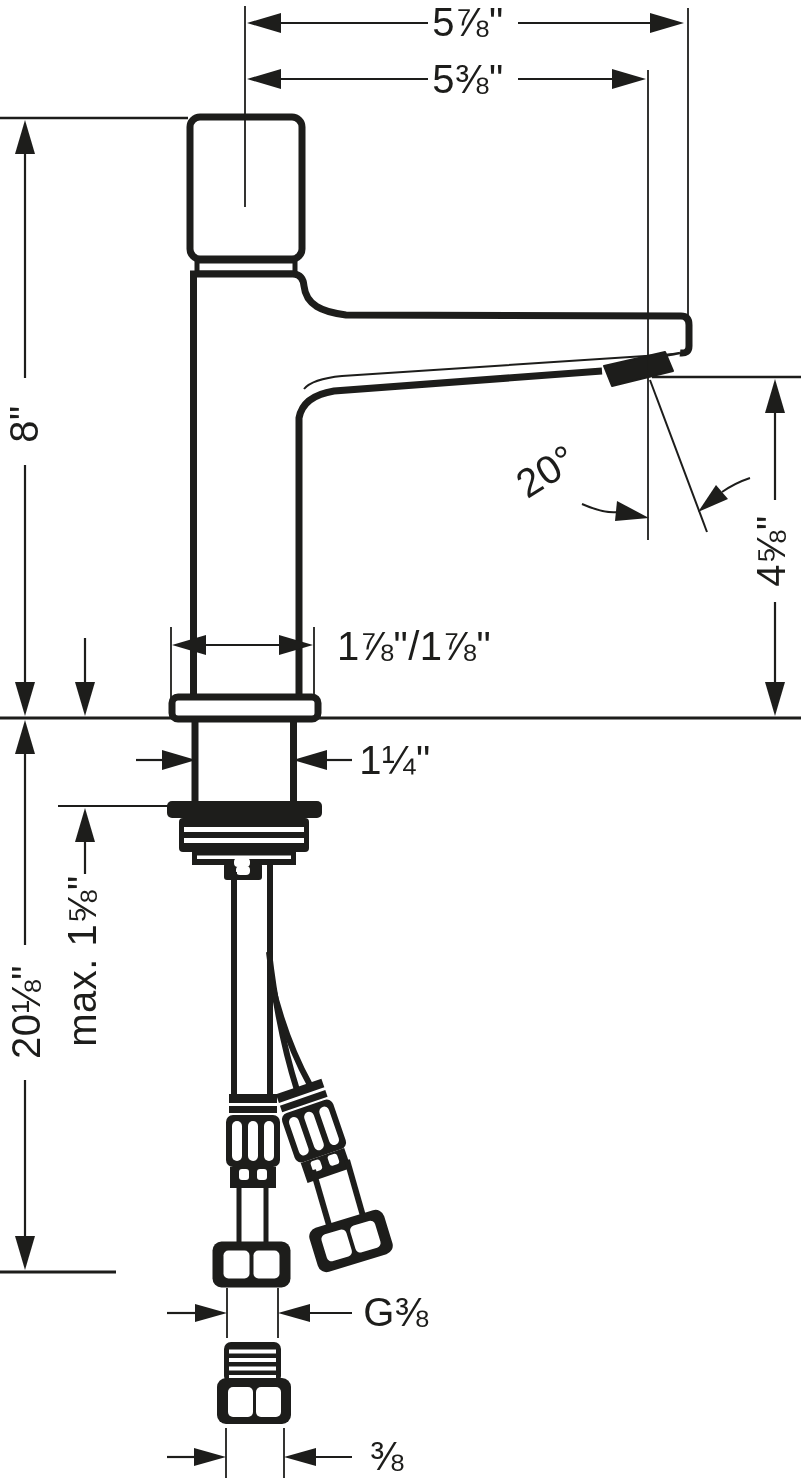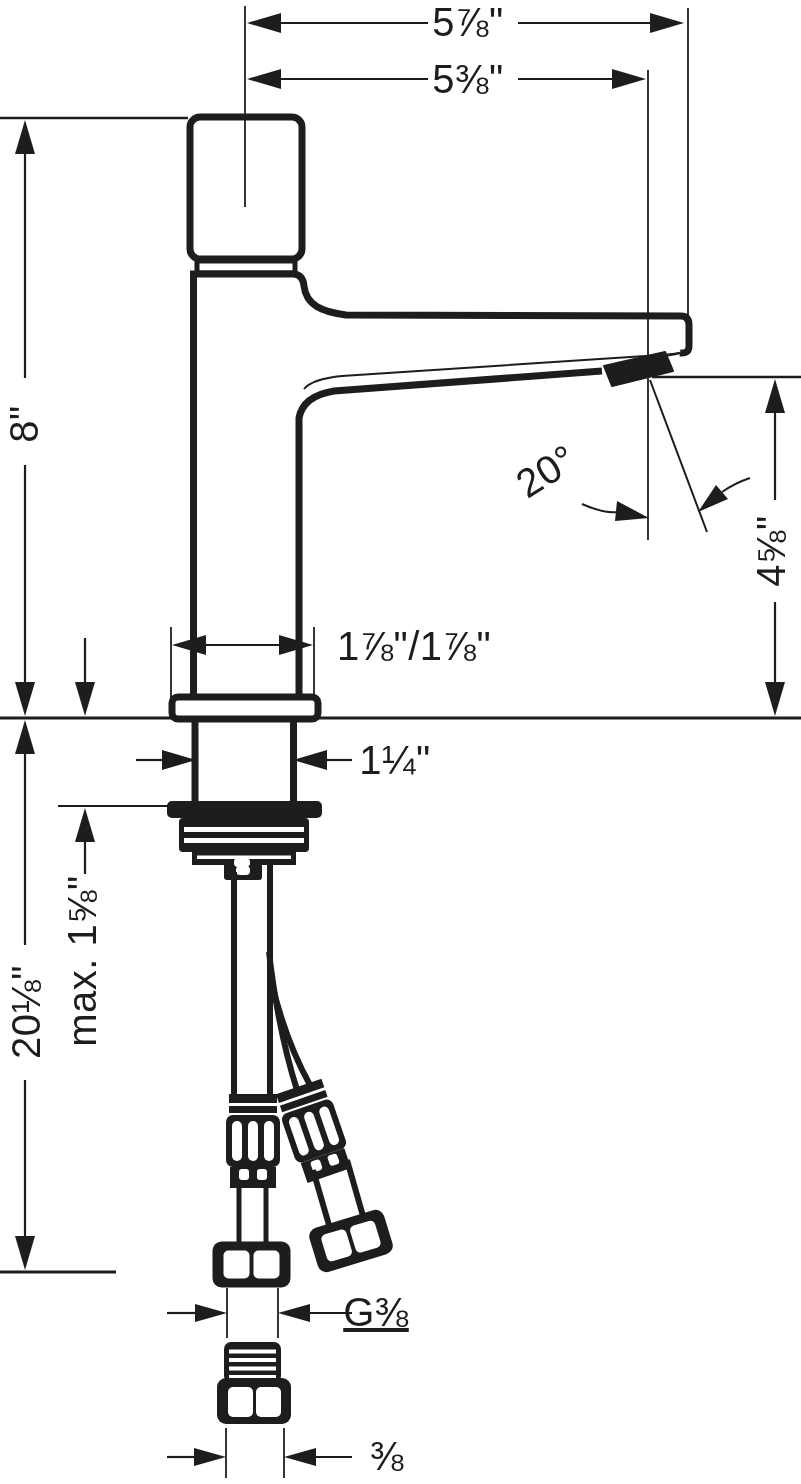--- a/index.html
+++ b/index.html
@@ -207,16 +207,16 @@
 
   <div class="dim-label" style="left:468px; top:22px;">5⅞"</div>
   <div class="dim-label" style="left:468px; top:79px;">5⅜"</div>
   <div class="dim-label rot-90" style="left:24px;  top:424px;">8"</div>
   <div class="dim-label rot-20" style="left:546px; top:471px;">20°</div>
   <div class="dim-label rot-90" style="left:771px; top:551px;">4⅝"</div>
   <div class="dim-label" style="left:414px; top:646px;">1⅞"/1⅞"</div>
   <div class="dim-label" style="left:395px; top:760px;">1¼"</div>
   <div class="dim-label rot-90" style="left:82px;  top:961px;">max. 1⅝"</div>
   <div class="dim-label rot-90" style="left:26px;  top:1012px;">20⅛"</div>
-  <div class="dim-label" style="left:376px; top:1312px;text-decoration:underline;">G⅜</div>
+  <div class="dim-label" style="left:396px; top:1312px;">G⅜</div>
   <div class="dim-label" style="left:387px; top:1456px;">⅜</div>
 
 </div>
 
 </body></html>

